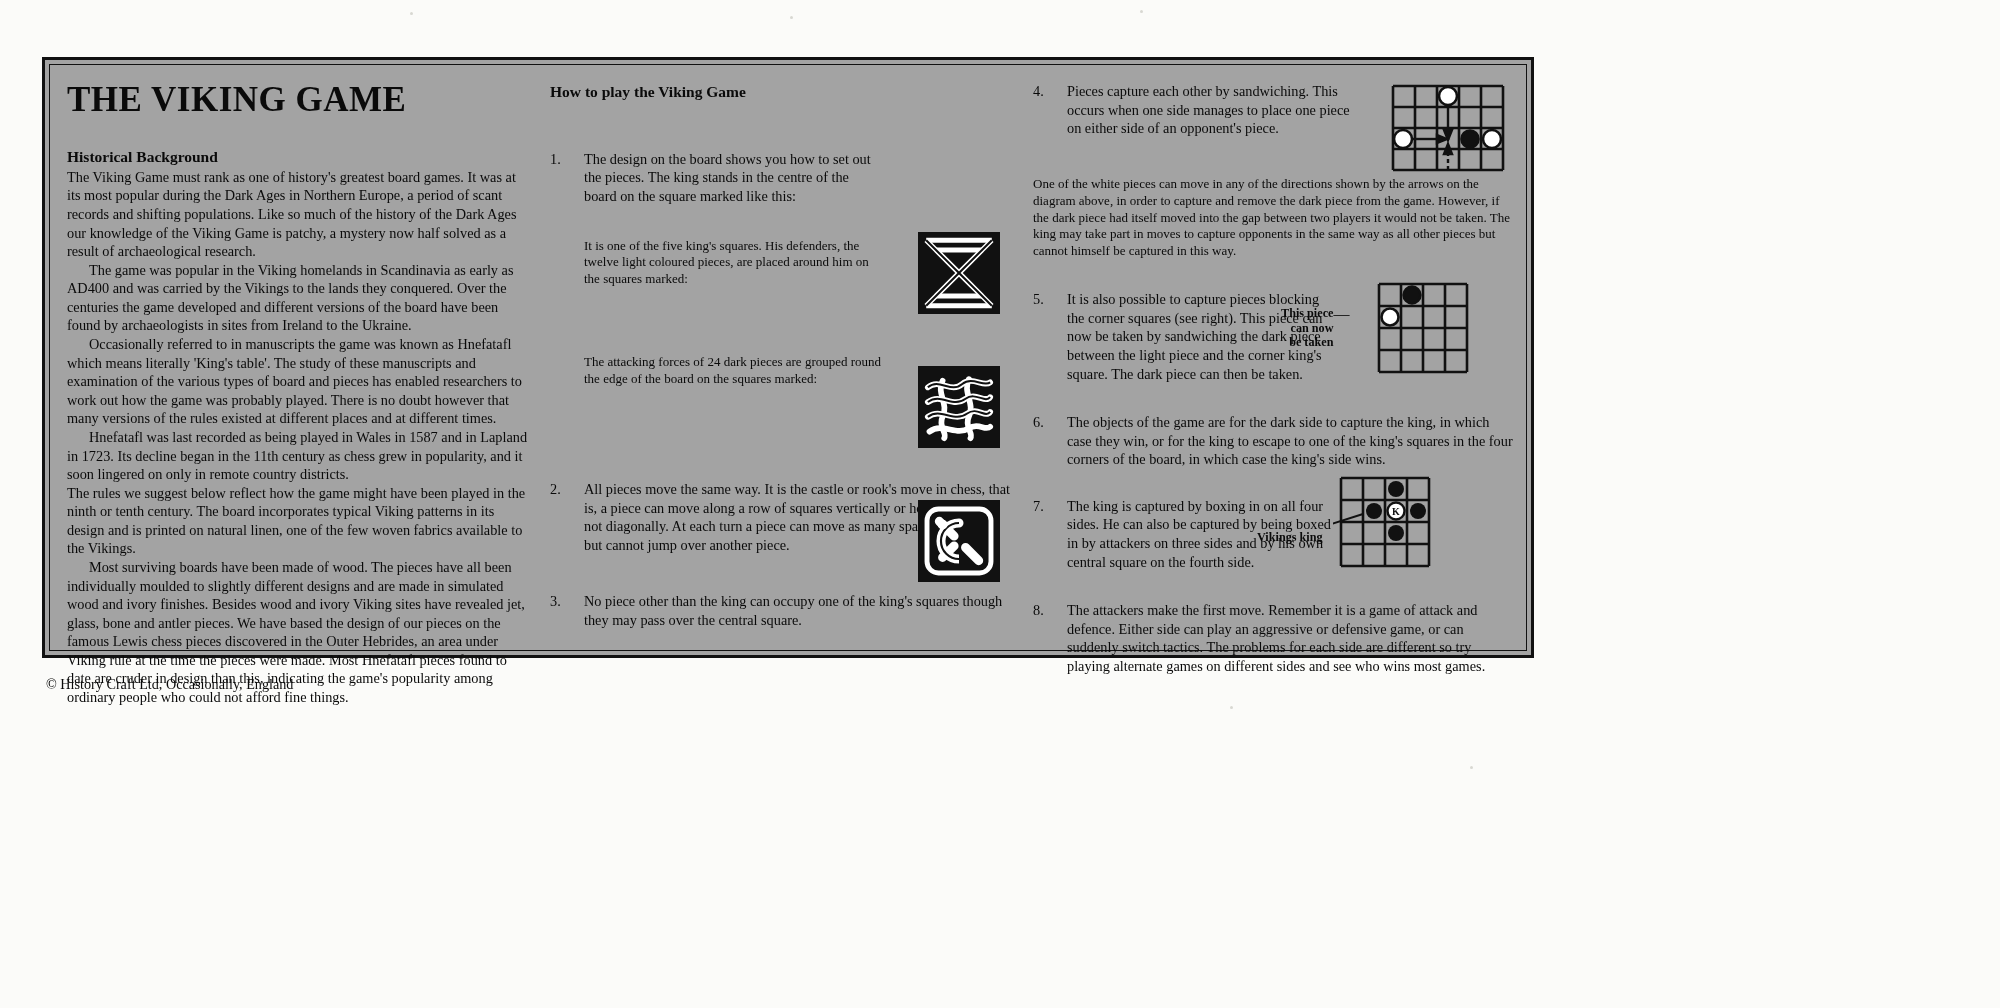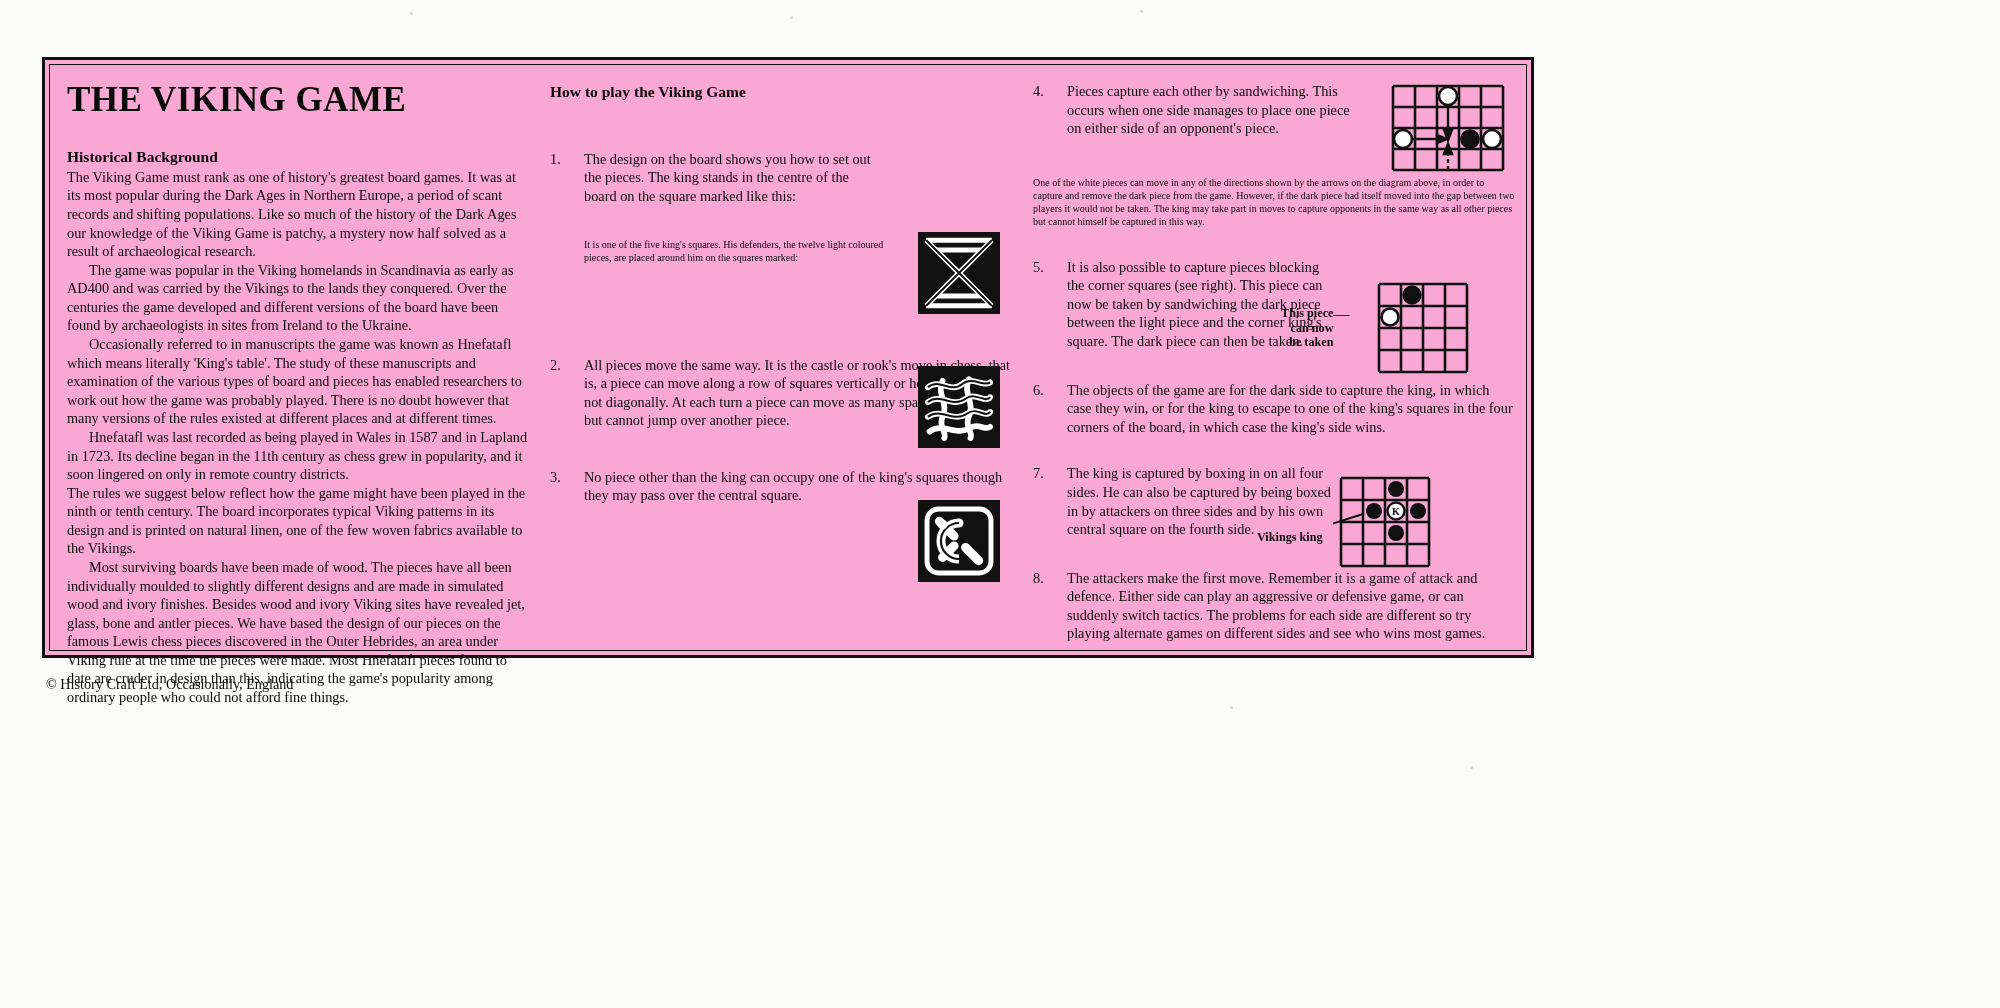--- a/index.html
+++ b/index.html
@@ -21,21 +21,21 @@
     position: absolute;
     left: 0; top: 0;
     width: 2000px; height: 1008px;
     background: #fbfbf9;
   }
   #frame-outer {
     position: absolute;
     left: 42px; top: 57px;
     width: 1492px; height: 601px;
     border: 3px solid #111;
-    background: #f9a8d4;
+    background: #a3a3a3;
     box-sizing: border-box;
   }
   #frame-inner {
     position: absolute;
     left: 4px; top: 4px;
     right: 4px; bottom: 4px;
     border: 1.5px solid #111;
     box-sizing: border-box;
   }
 
@@ -84,21 +84,21 @@
     flex: 0 0 34px;
     font-size: 14.3px;
     line-height: 1.30;
   }
   .rule-body {
     flex: 1 1 auto;
     font-size: 14.3px;
     line-height: 1.30;
   }
   .sub-para {
-    font-size: 10px;
+    font-size: 13px;
     line-height: 1.30;
     margin-left: 34px;
   }
 
   
   .piece-icon {
     width: 82px;
     height: 82px;
     background: #111;
     display: block;
@@ -165,20 +165,21 @@
 
       <h2 class="section-head">How to play the Viking Game</h2>
 
       <div class="rule" style="margin-top:48px;">
         <div class="rule-num">1.</div>
         <div class="rule-body" style="padding-right:130px;">The design on the board shows you how to set out the pieces. The king stands in the centre of the board on the square marked like this:</div>
       </div>
 
       <div class="sub-para" style="margin-top:32px;padding-right:130px;">It is one of the five king's squares. His defenders, the twelve light coloured pieces, are placed around him on the squares marked:</div>
 
+      <div class="sub-para" style="margin-top:66px;padding-right:130px;">The attacking forces of 24 dark pieces are grouped round the edge of the board on the squares marked:</div>
 
       <div class="rule" style="margin-top:92px;">
         <div class="rule-num">2.</div>
         <div class="rule-body">All pieces move the same way. It is the castle or rook's move in chess, that is, a piece can move along a row of squares vertically or horizontally but not diagonally. At each turn a piece can move as many spaces as are free but cannot jump over another piece.</div>
       </div>
 
       <div class="rule" style="margin-top:38px;">
         <div class="rule-num">3.</div>
         <div class="rule-body">No piece other than the king can occupy one of the king's squares though they may pass over the central square.</div>
       </div>

